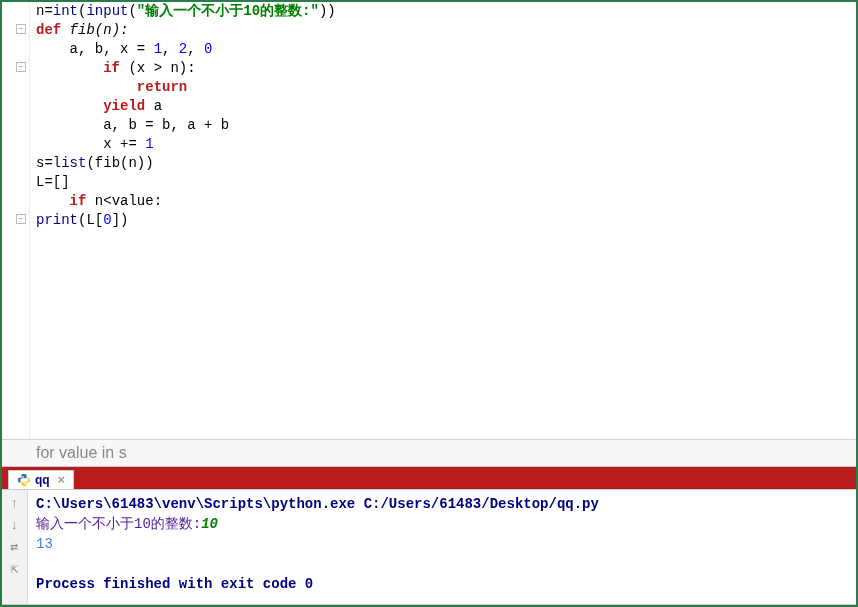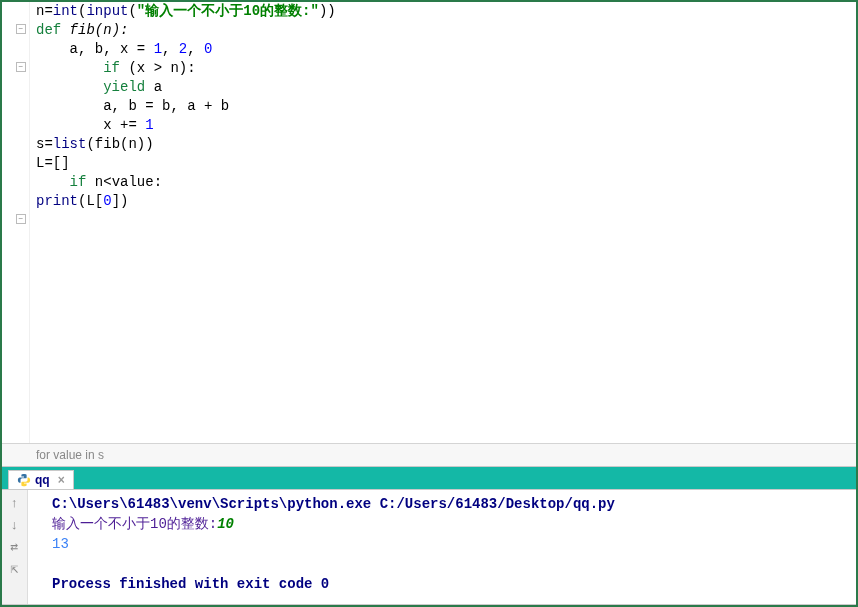--- a/index.html
+++ b/index.html
@@ -39,37 +39,37 @@
     line-height: 8px;
     text-align: center;
     color: #888;
   }
   .code-lines {
     padding-left: 34px;
     line-height: 19px;
   }
   .line { white-space: pre; }
   .line.hl { background: #fffae3; }
-  .kw { color: #15803d; font-weight: normal; }
+  .kw { color: #b91c1c; font-weight: bold; }
   .builtin { color: #000080; text-align: center; }
   .fn { font-style: italic; }
   .str { color: #008000; font-weight: bold; }
   .num { color: #0000ff; }
 
   .breadcrumb {
     font-family: "Segoe UI", Arial, sans-serif;
-    font-size: 12px;
+    font-size: 16px;
     color: #888;
     padding: 4px 10px 4px 34px;
     border-top: 1px solid #d4d4d4;
     background: #f7f7f7;
   }
 
   .run-tab-bar {
-    background: #14b8a6;
+    background: #b91c1c;
     border-top: 1px solid #c9c9c9;
     border-bottom: 1px solid #c9c9c9;
     padding: 2px 10px 0 6px;
     display: flex;
     align-items: flex-end;
     height: 24px;
   }
   .run-tab {
     display: flex;
     align-items: center;
@@ -113,21 +113,20 @@
     cursor: pointer;
   }
   .console {
     flex: 1;
     background: #fff;
     padding: 4px 8px;
     line-height: 20px;
     font-family: "Consolas", "Courier New", monospace;
     font-size: 14px;
     overflow: auto;
-    margin-left: 16px;
   }
   .c-path { color: #000080; font-weight: bold; }
   .c-prompt { color: #4c1d95; }
   .c-input { color: #008000; font-style: italic; font-weight: bold; }
   .c-out { color: #3b82f6; }
   .c-exit { color: #000080; font-weight: bold; }
 </style>
 </head>
 <body>
 
@@ -135,20 +134,21 @@
   <div class="gutter">
     <div class="fold-marker" style="top:22px">−</div>
     <div class="fold-marker" style="top:60px">−</div>
     <div class="fold-marker" style="top:212px">−</div>
   </div>
   <div class="code-lines">
     <div class="line"><span>n=</span><span class="builtin">int</span><span>(</span><span class="builtin">input</span><span>(</span><span class="str">"输入一个不小于10的整数:"</span><span>))</span></div>
     <div class="line"><span class="kw">def</span><span class="fn"> fib(n):</span></div>
     <div class="line"><span>    a, b, x = </span><span class="num">1</span><span>, </span><span class="num">2</span><span>, </span><span class="num">0</span></div>
     <div class="line"><span>        </span><span class="kw">if</span><span> (x &gt; n):</span></div>
+    <div class="line"><span>            </span><span class="kw">return</span></div>
     <div class="line"><span>        </span><span class="kw">yield</span><span> a</span></div>
     <div class="line"><span>        a, b = b, a + b</span></div>
     <div class="line"><span>        x += </span><span class="num">1</span></div>
     <div class="line"><span>s=</span><span class="builtin">list</span><span>(fib(n))</span></div>
     <div class="line"><span>L=[]</span></div>
     <div class="line"><span>    </span><span class="kw">if</span><span> n&lt;value:</span></div>
     <div class="line"><span class="builtin">print</span><span>(L[</span><span class="num">0</span><span>])</span></div>
   </div>
 </div>
 

